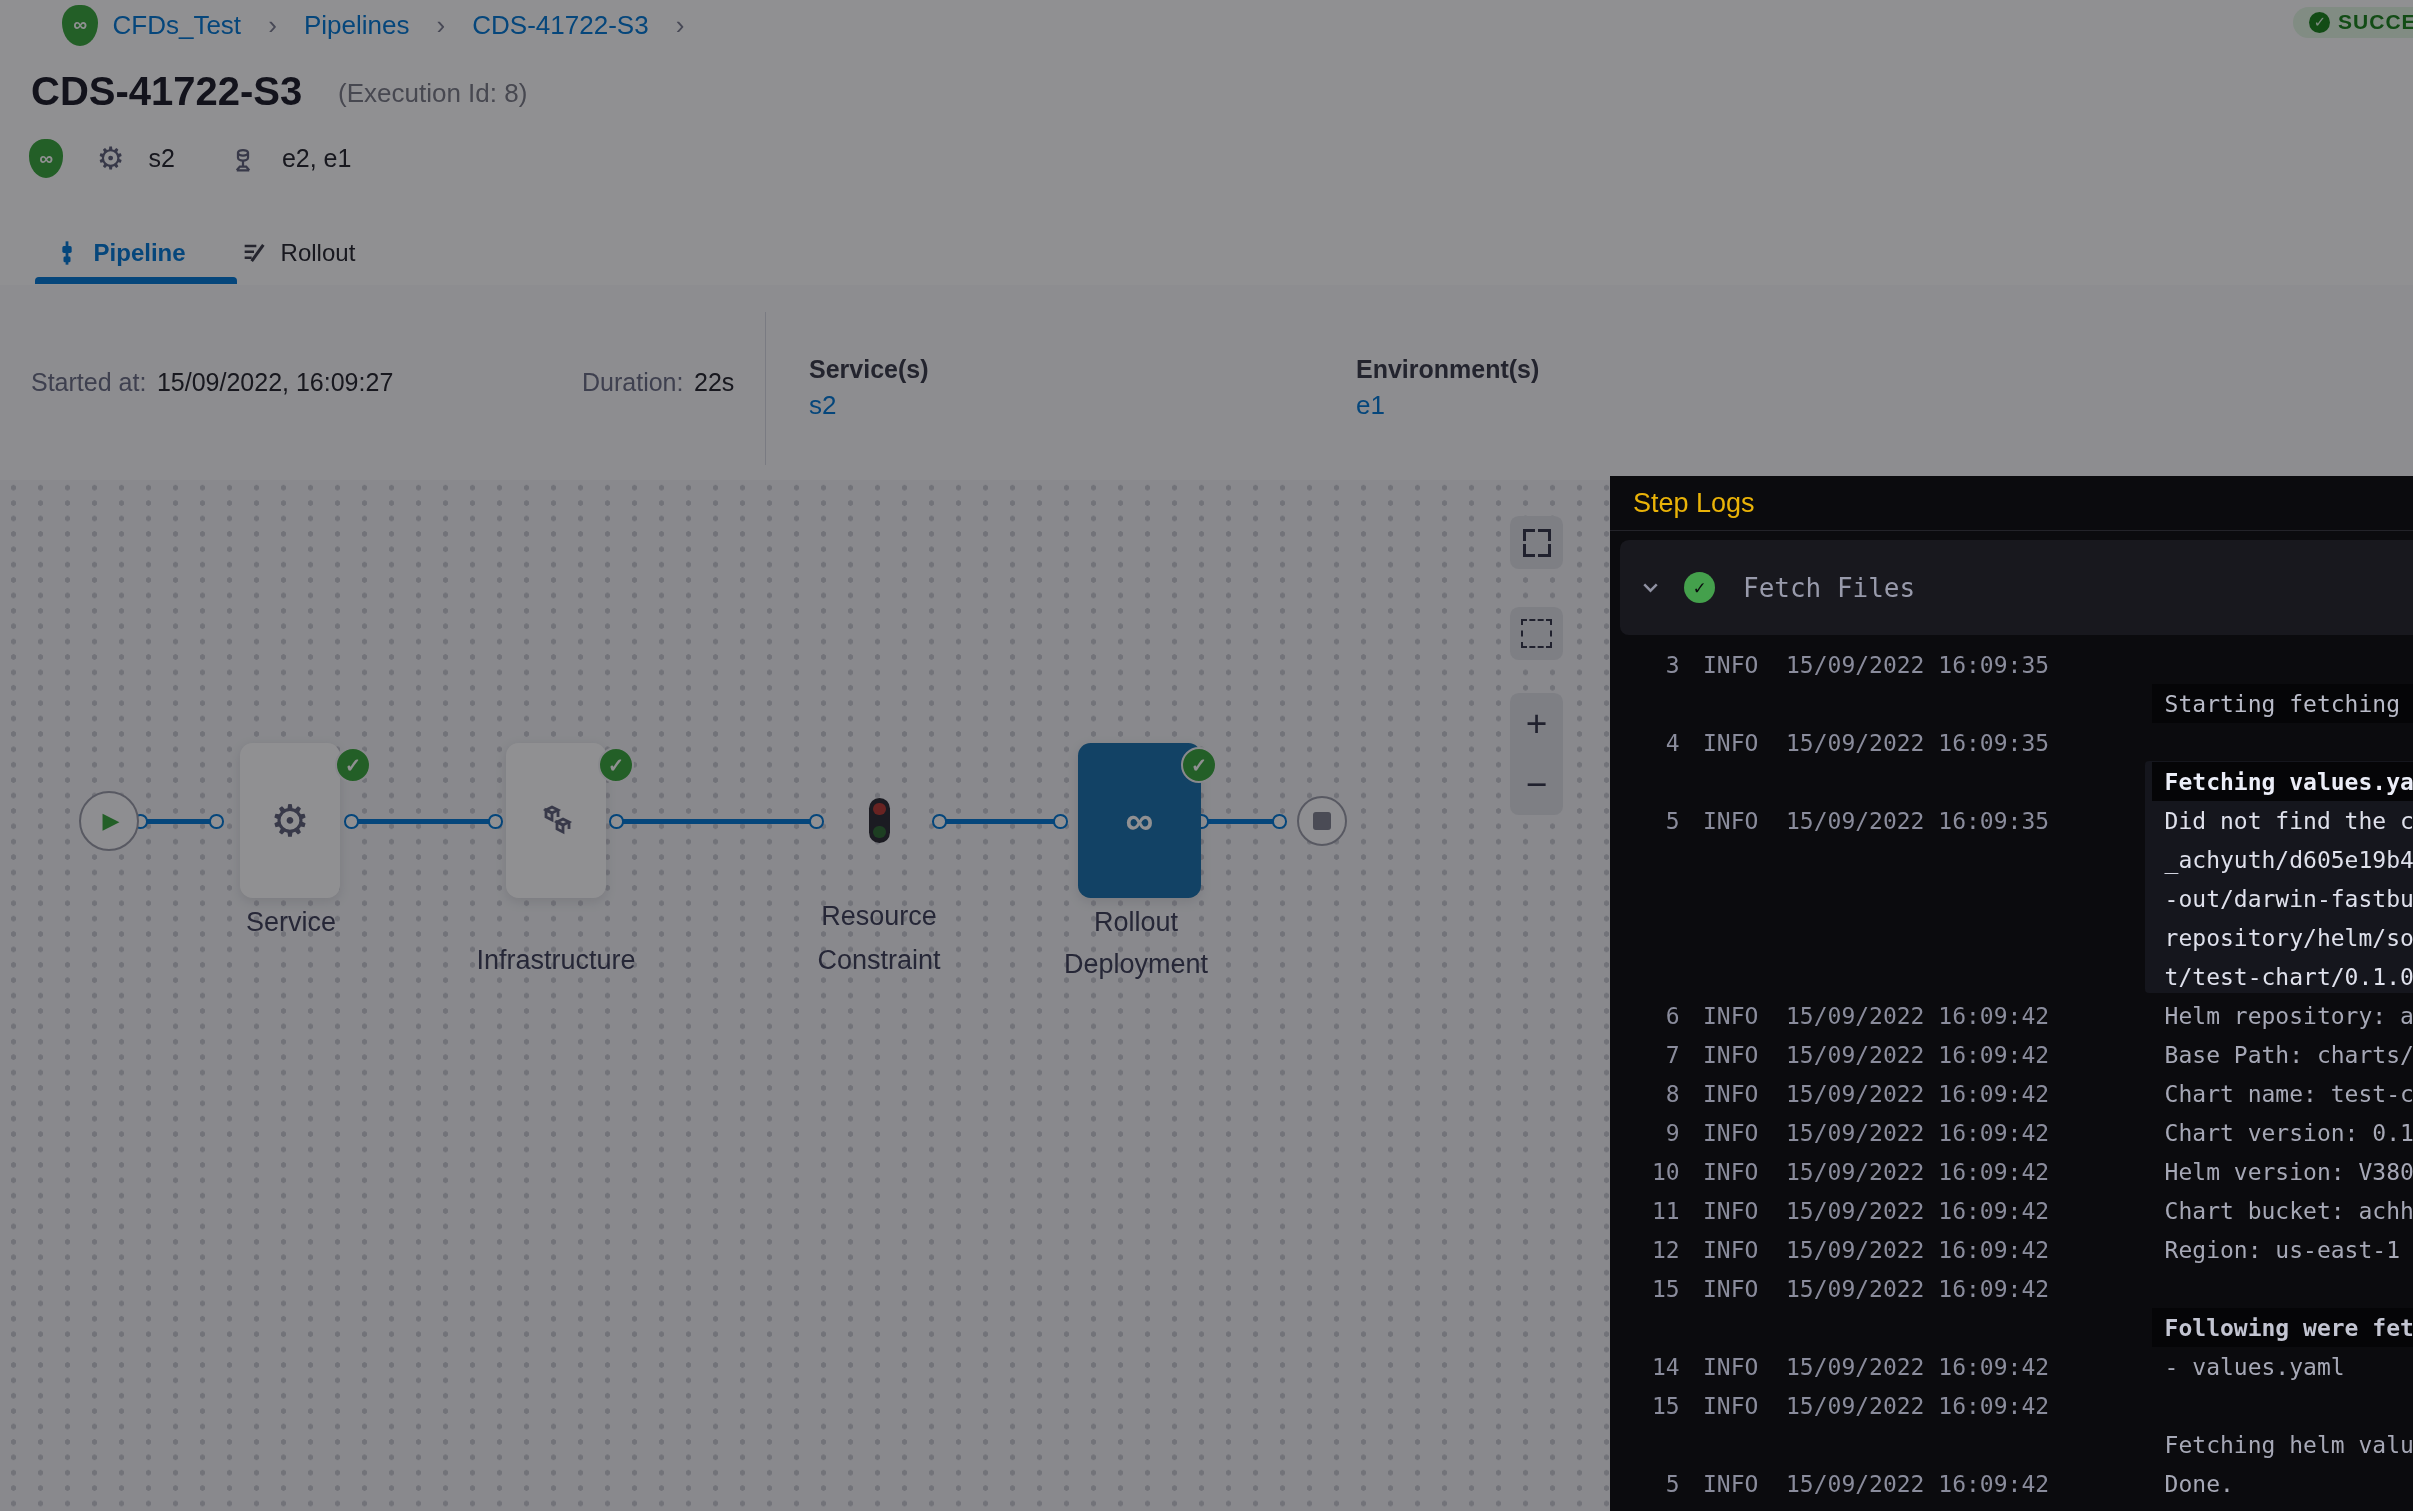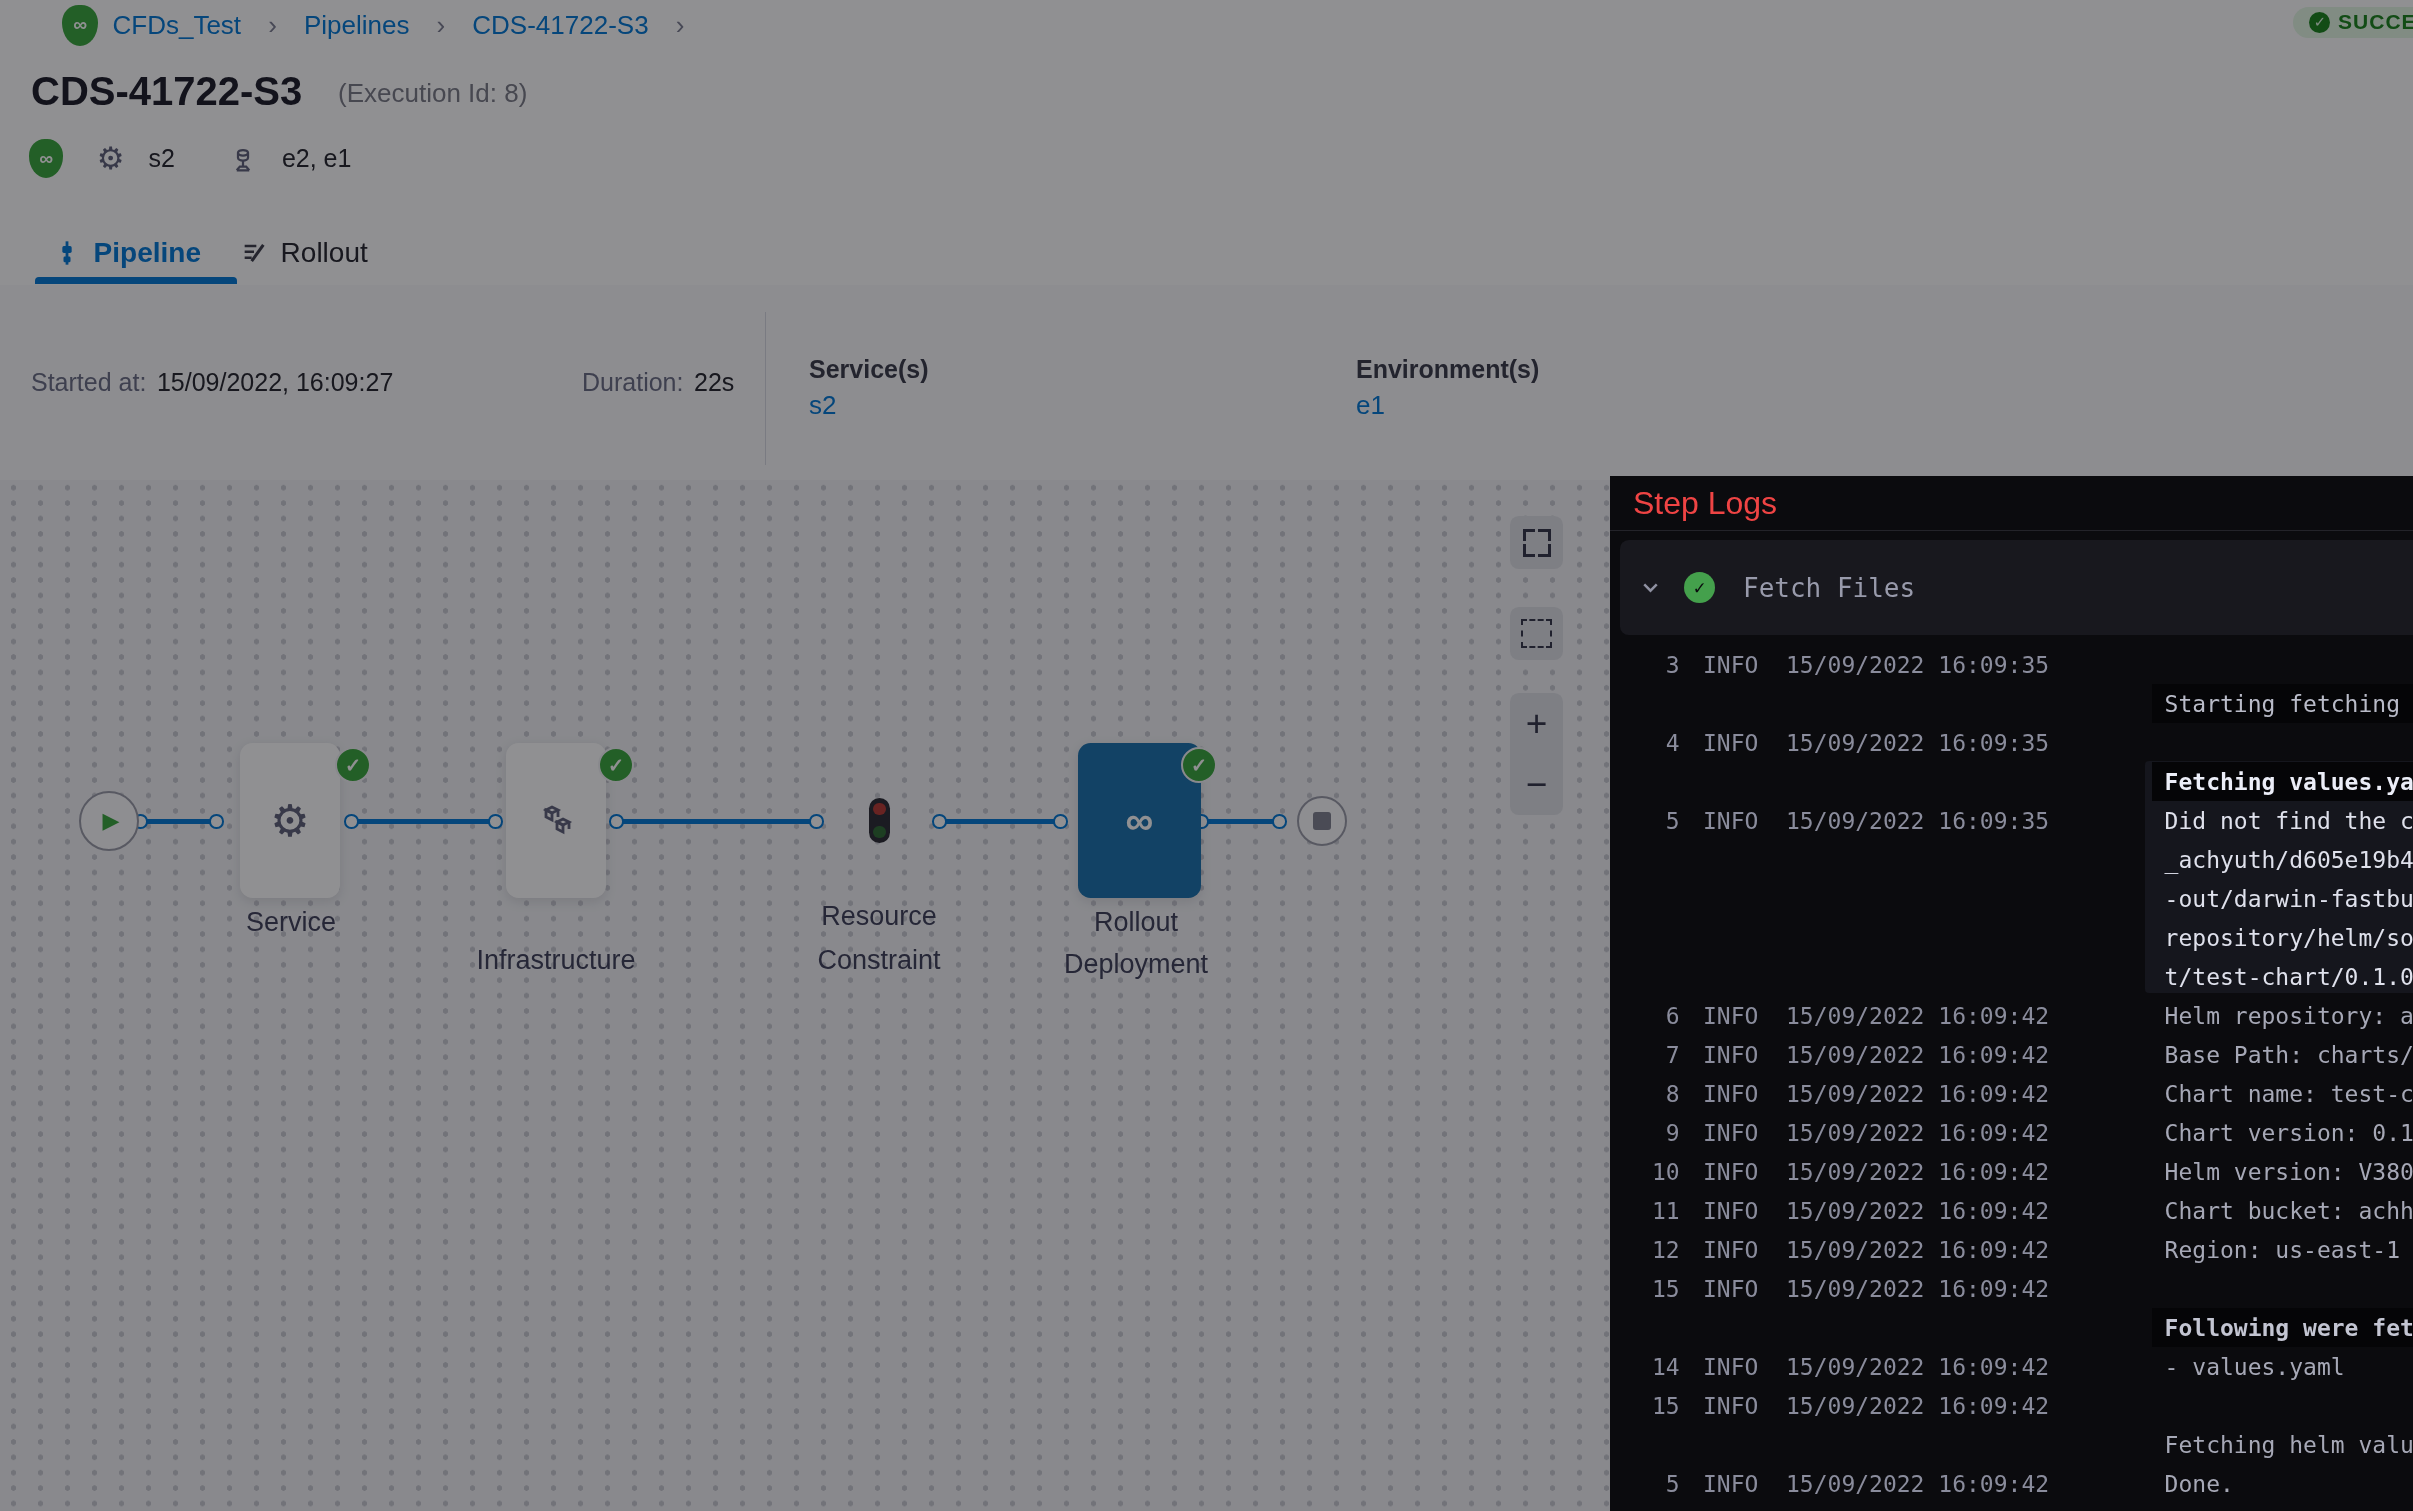--- a/index.html
+++ b/index.html
@@ -20,21 +20,21 @@
   #success-badge .chk{width:21px;height:21px;border-radius:50%;background:#1b841d;color:#e3f7e4;
                       display:flex;align-items:center;justify-content:center;font-size:14.5px;}
   .hdr-value{color:#25262e;font-size:25px;}
   #title{left:31px;top:69px;font-size:40px;font-weight:bold;color:#1c1c28;}
   #exec-id{left:338px;top:78px;font-size:26px;color:#7b7c88;}
   .small-ic{font-size:31px;color:#5f617a;}
 
   
   #tabbar{left:0;top:222px;width:3275px;height:63px;background:#ffffff;border-bottom:1.4px solid #d8d9e2;}
   .tab{position:absolute;top:0;height:61px;display:flex;align-items:center;gap:12.6px;cursor:pointer;}
-  .tab .lbl{font-size:28px;}
+  .tab .lbl{font-size:24px;}
   #tab-underline{left:35px;top:277px;width:202px;height:6.8px;background:#0278d5;border-radius:3.9px 3.9px 0 0;}
 
   
   #stageinfo{left:0;top:285px;width:3275px;height:195px;background:#f9f9fb;}
   #stage-name{left:31px;top:307px;font-size:30px;font-weight:bold;color:#1c1c28;}
   .st-label{color:#6b6d85;font-size:25px;text-align:center;}
   .st-value{color:#25262e;font-size:25px;}
   .st-link{color:#0278d5;font-size:26px;cursor:pointer;}
   .col-head{color:#3a3b4a;font-size:25px;font-weight:bold;}
   #stage-divider{left:765px;top:311px;width:1.4px;height:153px;background:#d8d9e2;}
@@ -69,21 +69,21 @@
   .tl-body i.red{top:4.8px;background:#b63a33;}
   .tl-body i.grn{bottom:4.8px;background:#2e6b34;}
 
   
   #overlay{left:0;top:0;width:3275px;height:1512px;background:rgba(8,9,13,.45);z-index:5;}
 
   
   #drawer{left:1610px;top:476px;width:1626px;height:1036px;background:#0b0b0e;z-index:10;overflow:hidden;
           font-family:"DejaVu Sans Mono","Liberation Mono",monospace;}
   #drawer-hdr{position:absolute;left:0;top:0;width:100%;height:54px;display:flex;align-items:center;z-index:3;}
-  #drawer-hdr .ttl{margin-left:23px;font-size:32px;color:#ef4444;font-family:"Liberation Sans",sans-serif;}
+  #drawer-hdr .ttl{margin-left:23px;font-size:27px;color:#eab308;font-family:"Liberation Sans",sans-serif;}
   #drawer-divider{position:absolute;left:0;top:54px;width:100%;height:1px;background:#232329;z-index:3;}
   #step-bar{position:absolute;left:9.7px;top:64px;width:1589px;height:95px;background:#18181e;border-radius:8.7px;
             z-index:2;display:flex;align-items:center;}
   #step-bar .chev{margin-left:18.3px;color:#8f91a2;}
   #step-bar .chk{margin-left:21px;width:31px;height:31px;border-radius:50%;background:#44a04c;color:#0b0b0e;
                  display:flex;align-items:center;justify-content:center;font-size:19.3px;font-weight:bold;}
   #step-bar .nm{margin-left:28px;font-size:26px;color:#989aab;}
   #clipped-line{position:absolute;left:554px;top:133px;font-size:23px;color:#86879a;z-index:1;white-space:pre;}
   #log-rows{position:absolute;left:0;top:169px;width:100%;z-index:1;}
   #hl-block{position:absolute;left:535px;top:116px;width:1064px;height:232px;background:#15161d;border-radius:3.9px;}

